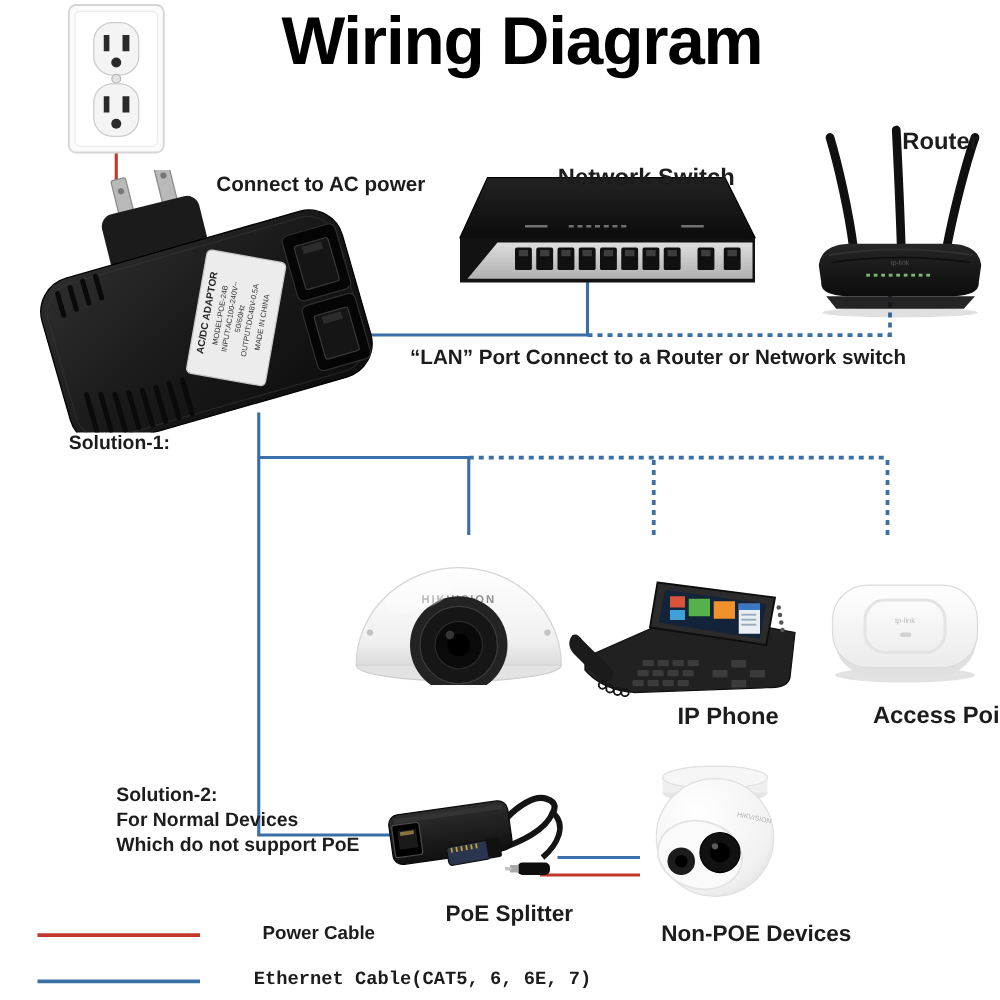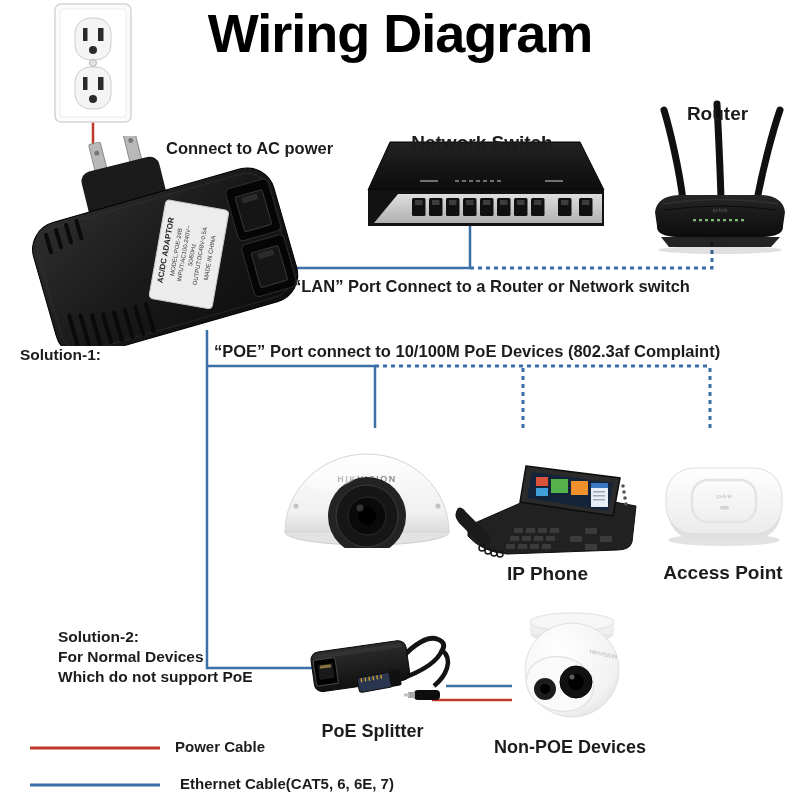--- a/index.html
+++ b/index.html
@@ -1,19 +1,19 @@
 <!DOCTYPE html>
 <html style="--eth: #3a6fa8; --pow: #c0392b;"><head>
 <meta charset="utf-8">
 <style>
   html,body{margin:0;padding:0;background:#fff;}
   .canvas{position:relative;width:800px;height:800px;background:#ffffff;overflow:hidden;
           font-family:"Liberation Sans", sans-serif;color:#1b1b1b;}
   .abs{position:absolute;}
-  .lbl{font-weight:bold;color:#1c1c1c;}
+  .lbl{font-weight:bold;color:#1c1c1c;padding-left:35px;}
   .title{left:0;right:0;top:2px;text-align:center;font-size:54px;font-weight:bold;
          letter-spacing:-1px;color:#000;}
   .devlbl{font-size:19px;text-align:center;margin-top:12px;}
   .ann{font-size:16.5px;white-space:nowrap;}
   .sol{font-size:15.5px;line-height:20px;}
   .legendlbl{font-size:15px;}
   svg{display:block;}
   .overlay{left:0;top:0;z-index:1;}
   .dev{z-index:2;}
   .txt{z-index:3;}
@@ -344,46 +344,45 @@
     </g>
     <circle cx="74" cy="76" r="16" fill="#111" stroke="#000"></circle>
     <circle cx="74" cy="76" r="8" fill="#000"></circle>
     <circle cx="70" cy="71" r="2.5" fill="#5c5c5c"></circle>
     <circle cx="43" cy="83" r="11" fill="#1c1c1c"></circle>
     <circle cx="43" cy="83" r="5" fill="#000"></circle>
   </svg>
 
   <div class="abs txt lbl title">Wiring Diagram</div>
 
-  <div class="abs txt lbl ann" style="left:138px;top:139px;margin-left:28px;">Connect to AC power</div>
+  <div class="abs txt lbl ann" style="left:138px;top:139px;">Connect to AC power</div>
 
   <div class="abs txt lbl devlbl" style="left:382px;top:120px;width:200px;">Network Switch</div>
 
   <div class="abs txt lbl devlbl" style="left:650px;top:91px;width:135px;">Router</div>
 
   <div class="abs txt lbl ann" style="left:293px;top:277px;">“LAN” Port Connect to a Router or Network switch</div>
 
   <div class="abs txt sol lbl" style="left:20px;top:345px;">
     <div>Solution-1:</div>
   </div>
 
-  <div class="abs txt lbl ann" style="left:214px;top:342px;">“POE” Port connect to 10/100M PoE Devices (802.3af Complaint)</div>
 
 
   <div class="abs txt lbl devlbl" style="left:460px;top:551px;width:175px;">IP Phone</div>
 
   <div class="abs txt lbl devlbl" style="left:648px;top:550px;width:150px;">Access Point</div>
 
   <div class="abs txt sol lbl" style="left:20px;top:627px;margin-left:38px;">
     <div>Solution-2:</div>
     <div>For Normal Devices</div>
     <div>Which do not support PoE</div>
   </div>
 
   <div class="abs txt lbl devlbl" style="left:290px;top:709px;width:165px;font-size:18px;">PoE Splitter</div>
 
   <div class="abs txt lbl devlbl" style="left:480px;top:725px;width:180px;font-size:18px;">Non-POE Devices</div>
 
   <div class="abs txt lbl legendlbl" style="left:175px;top:738px;">Power Cable</div>
 
-  <div class="abs txt lbl legendlbl" style="left:180px;top:775px;">Ethernet Cable(CAT5, 6, 6E, 7)</div>
+  <div class="abs txt lbl legendlbl" style="left:168px;top:775px;font-family:Liberation Mono, monospace;">Ethernet Cable(CAT5, 6, 6E, 7)</div>
 
 </div>
 
 </body></html>

